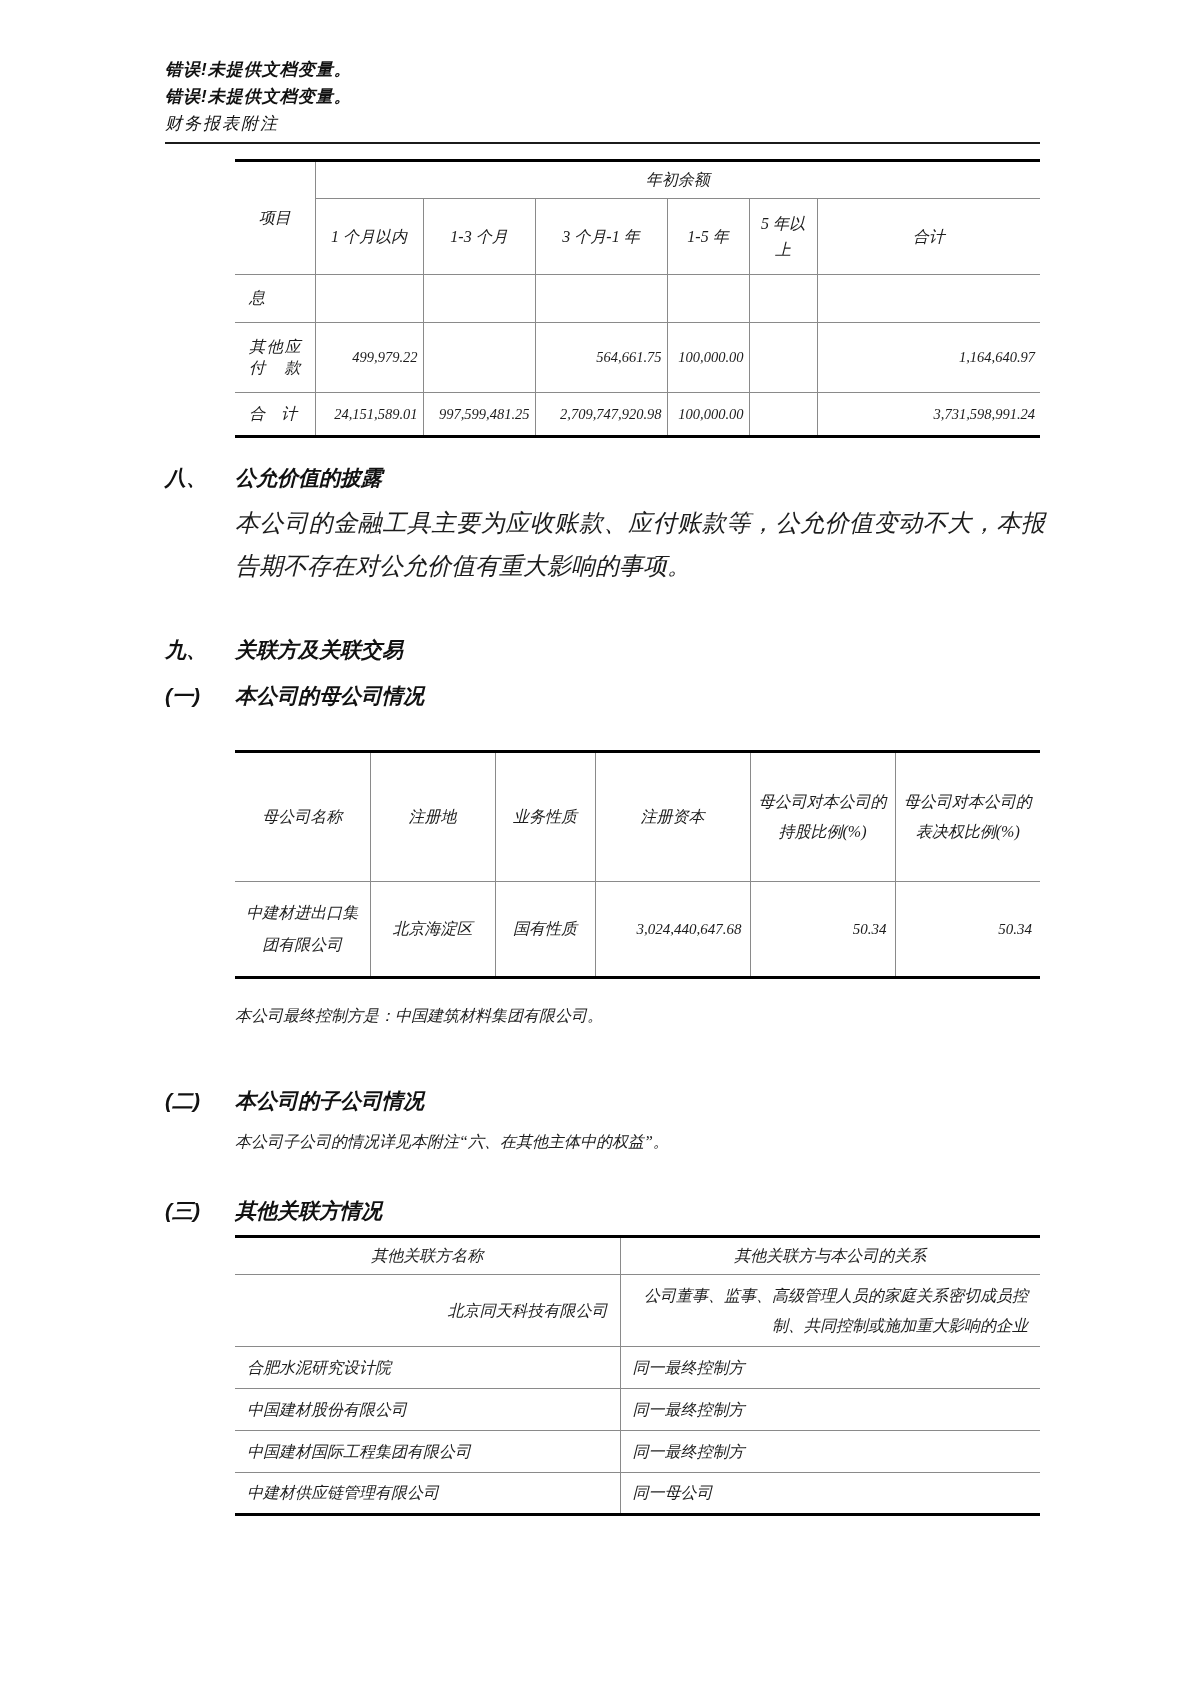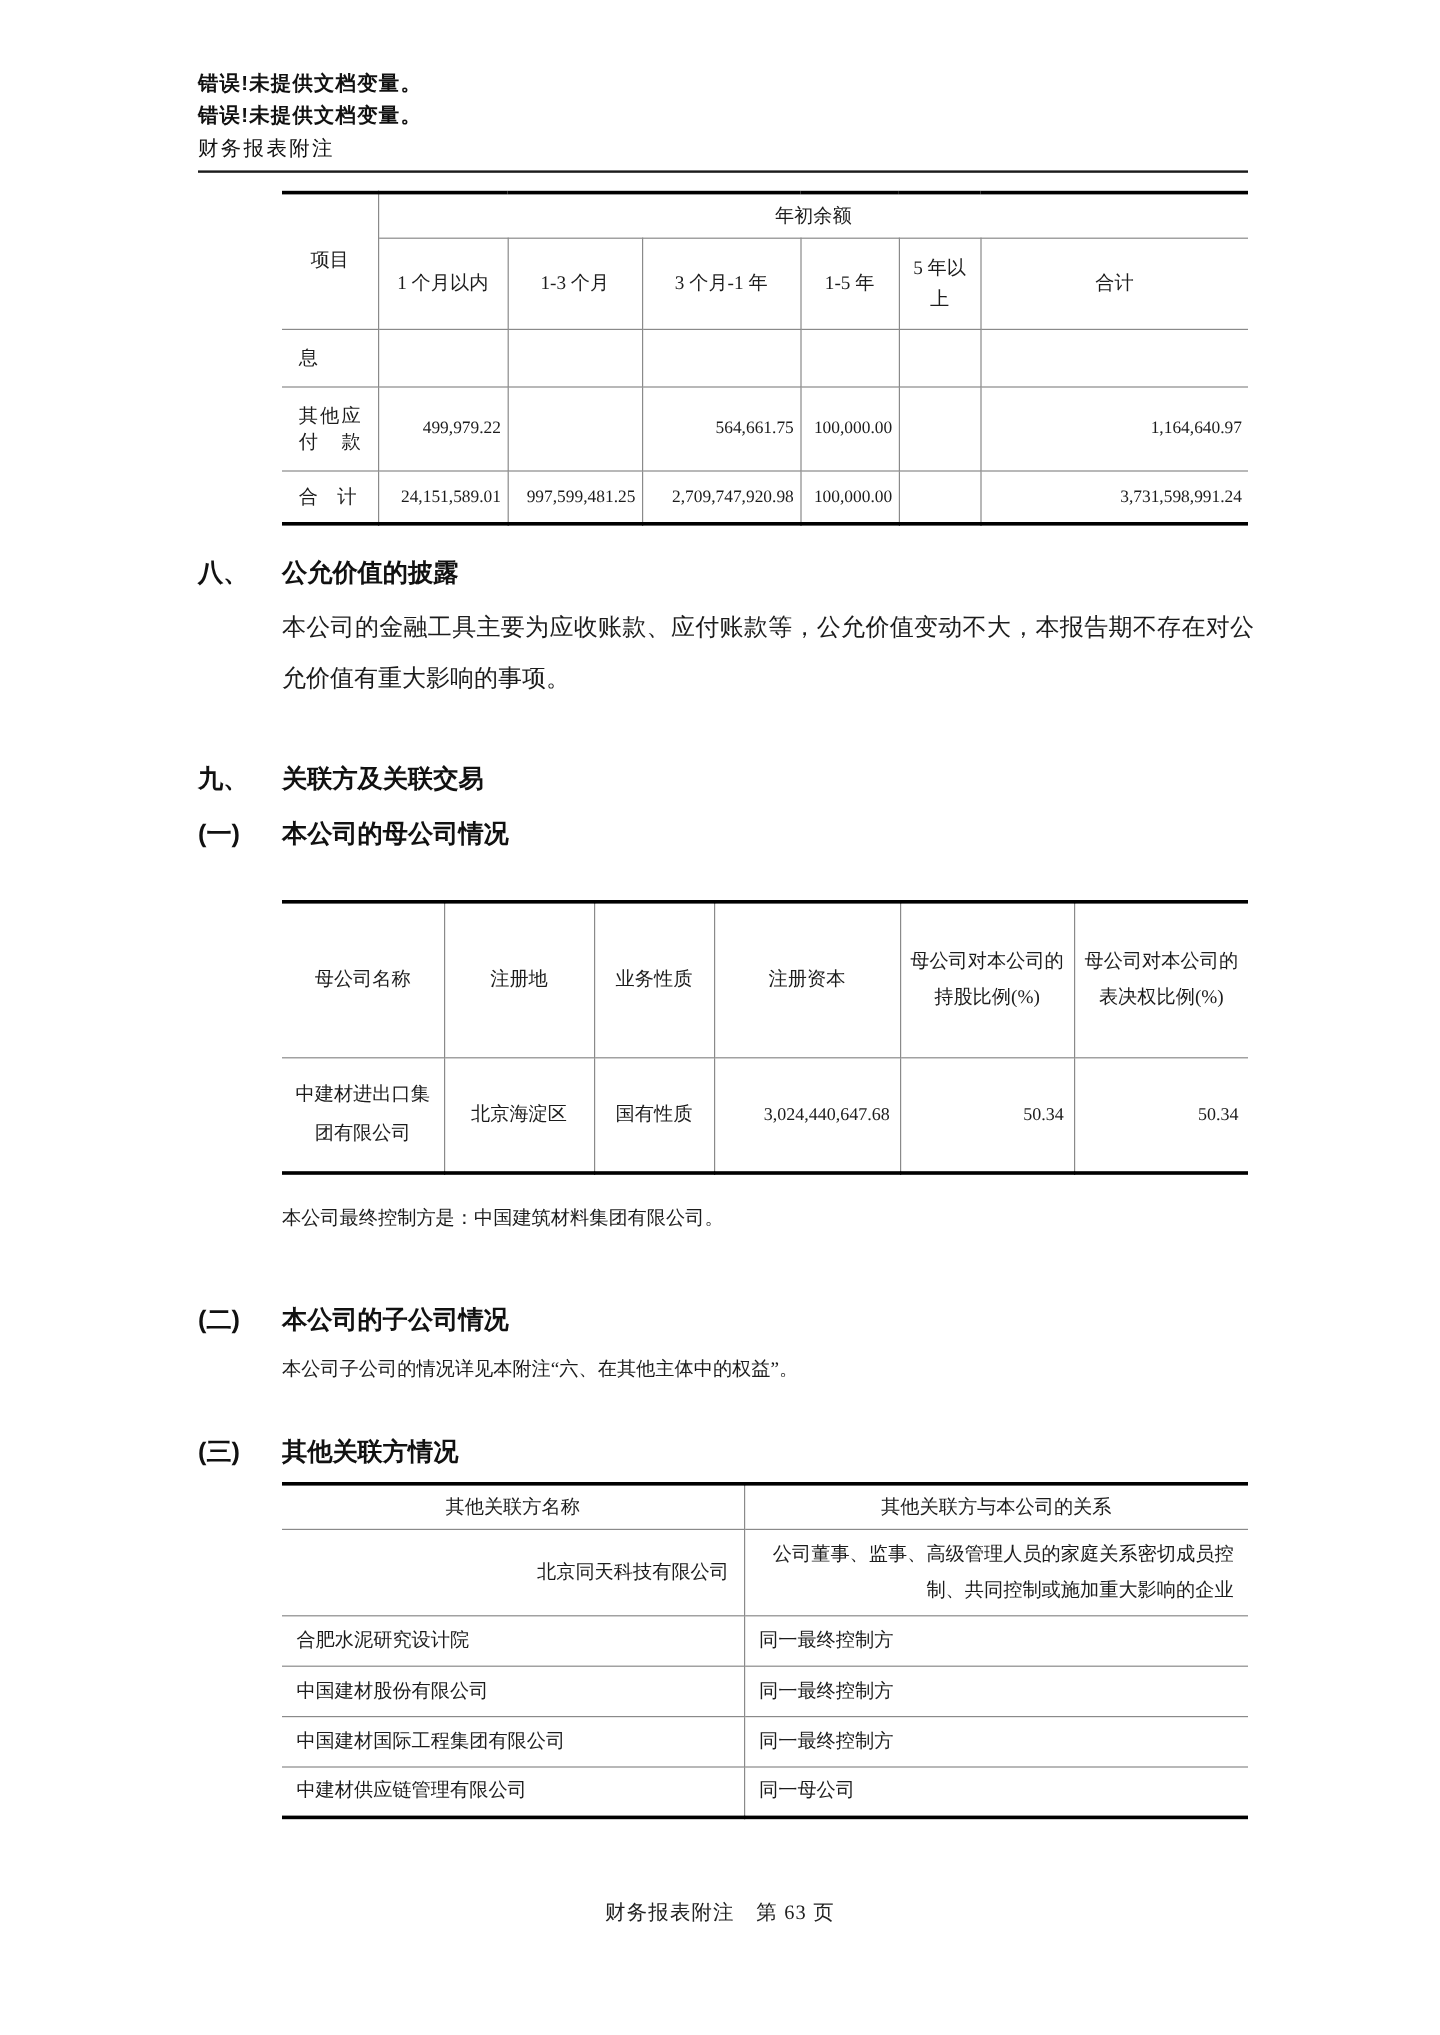--- a/index.html
+++ b/index.html
@@ -6,21 +6,21 @@
   html,body { background:#ffffff; }
   .page {
     position:relative;
     width:1200px; height:1696px;
     margin:0 auto;
     background:#ffffff;
     color:#1c1c1c;
     font-family:"Liberation Serif","DejaVu Serif",serif;
     overflow:hidden;
   }
-  .content { padding:56px 160px 12px 165px; }
+  .content { padding:56px 160px 12px 165px;font-style:italic; }
 
   
   .doc-header .hline { font-size:17px; line-height:27px; font-weight:bold; color:#111;
     font-family:"Liberation Sans","DejaVu Sans",sans-serif; letter-spacing:1px; }
   .doc-header .hline.normal { font-weight:normal; font-family:"Liberation Serif","DejaVu Serif",serif; letter-spacing:2px; }
   .header-rule { border:none; border-top:2px solid #1b1b1b; margin-top:5px; }
 
   
   table { border-collapse:collapse; table-layout:fixed; width:805px; margin-left:70px;
           border-top:3px solid #000; border-bottom:3px solid #000; }
@@ -43,21 +43,21 @@
   .aging-table tr.r0  td { height:48px; }
   .aging-table tr.r1  td { height:70px; }
   .aging-table tr.r2  td { height:44px; }
   .aging-table .item-head { line-height:24px; }
 
   
   .section-heading { display:flex; margin-top:0;
     font-family:"Liberation Sans","DejaVu Sans",sans-serif;
     font-weight:bold; font-size:21px; color:#111; line-height:28px; }
   .section-heading .sec-num { width:70px; flex:0 0 70px; }
-  .para { margin-left:70px; width:810px; font-size:20px; line-height:43px;
+  .para { margin-left:70px; width:810px; font-size:24px; line-height:43px;
           text-align:justify; color:#1c1c1c; }
   .line { margin-left:70px; font-size:16px; line-height:30px; color:#1c1c1c; }
 
   .mt-table1 { margin-top:15px; }
   .mt-h8     { margin-top:26px; }
   .mt-p8     { margin-top:10px; }
   .mt-h9     { margin-top:48px; }
   .mt-h9-1   { margin-top:18px; }
   .mt-table2 { margin-top:40px; }
   .mt-note   { margin-top:22px; }
@@ -234,14 +234,13 @@
       </tr>
       <tr class="short">
         <td>中建材供应链管理有限公司</td>
         <td>同一母公司</td>
       </tr>
     </tbody>
       </table>
 
   </div>
 
-  <div class="page-footer">财务报表附注　第 63 页</div>
 </div>
 
 </body></html>

